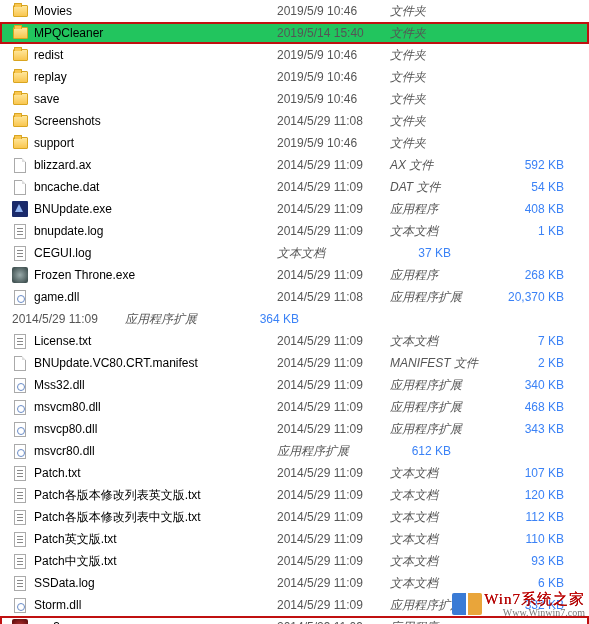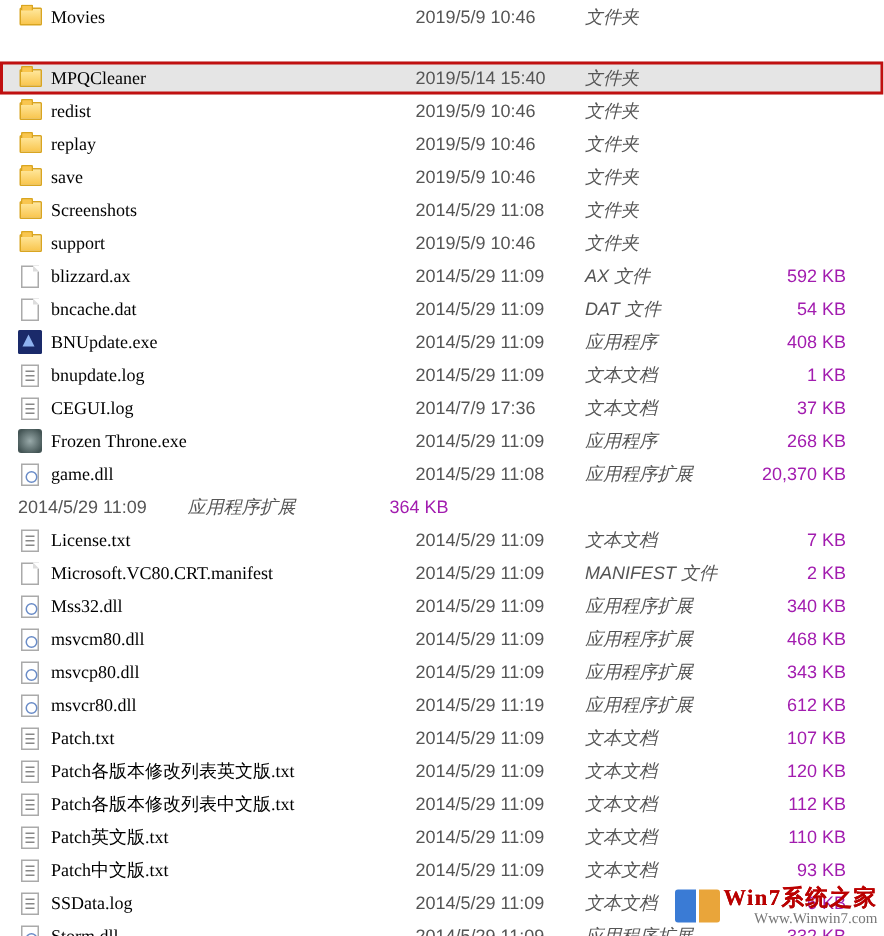--- a/index.html
+++ b/index.html
@@ -18,56 +18,54 @@
   }
   .file-row {
     display: flex;
     align-items: center;
     height: 22px;
     padding-left: 12px;
     cursor: default;
     user-select: none;
   }
   .file-row.selected {
-    background: #e5e5e5;
-    margin-top: 19px;
+    background: #22c55e;
   }
   .file-row.highlighted {
     outline: 2px solid #c01010;
     outline-offset: -2px;
     position: relative;
     z-index: 1;
   }
   .col-name {
     display: flex;
     align-items: center;
     width: 265px;
     flex-shrink: 0;
     overflow: hidden;
     white-space: nowrap;
-    font-family: Liberation Serif, serif;
   }
   .col-date {
     width: 113px;
     flex-shrink: 0;
     color: #555;
     white-space: nowrap;
   }
   .col-type {
     width: 100px;
     flex-shrink: 0;
     color: #555;
     white-space: nowrap;
     font-style: italic;
   }
   .col-size {
     width: 80px;
     flex-shrink: 0;
     text-align: right;
-    color: #a21caf;
+    color: #3b82f6;
     white-space: nowrap;
     padding-right: 6px;
   }
   .icon {
     width: 16px;
     height: 16px;
     margin-right: 6px;
     flex-shrink: 0;
     display: inline-flex;
     align-items: center;
@@ -192,21 +190,21 @@
     position:absolute;
     right:0; top:0; width:14px; height:22px;
     background:#e9a53a; border-radius:0 2px 2px 0;
   }
   .wm-text {
     text-align: right;
     line-height: 1.1;
   }
   .wm-top {
     font-size: 15px;
-    font-weight: bold;
+    font-weight: normal;
     background: linear-gradient(#c00, #700);
     -webkit-background-clip: text;
     color: #b00;
     letter-spacing: 1px;
   }
   .wm-bottom {
     font-size: 10px;
     color: #777;
   }
 </style>
@@ -335,21 +333,20 @@
       <div class="col-type">文本文档</div>
       <div class="col-size">1 KB</div>
     </div>
     <div class="file-row">
       <div class="col-name">
         <span class="icon">
           <span class="ico-txt"></span>
         </span>
         <span>CEGUI.log</span>
       </div>
-      <div class="col-date">2014/7/9 17:36</div>
       <div class="col-type">文本文档</div>
       <div class="col-size">37 KB</div>
     </div>
     <div class="file-row">
       <div class="col-name">
         <span class="icon">
           <span class="ico-ft"></span>
         </span>
         <span>Frozen Throne.exe</span>
       </div>
@@ -382,21 +379,21 @@
       </div>
       <div class="col-date">2014/5/29 11:09</div>
       <div class="col-type">文本文档</div>
       <div class="col-size">7 KB</div>
     </div>
     <div class="file-row">
       <div class="col-name">
         <span class="icon">
           <span class="ico-file"></span>
         </span>
-        <span>Microsoft.VC80.CRT.manifest</span>
+        <span>BNUpdate.VC80.CRT.manifest</span>
       </div>
       <div class="col-date">2014/5/29 11:09</div>
       <div class="col-type">MANIFEST 文件</div>
       <div class="col-size">2 KB</div>
     </div>
     <div class="file-row">
       <div class="col-name">
         <span class="icon">
           <span class="ico-dll"></span>
         </span>
@@ -428,21 +425,20 @@
       <div class="col-type">应用程序扩展</div>
       <div class="col-size">343 KB</div>
     </div>
     <div class="file-row">
       <div class="col-name">
         <span class="icon">
           <span class="ico-dll"></span>
         </span>
         <span>msvcr80.dll</span>
       </div>
-      <div class="col-date">2014/5/29 11:19</div>
       <div class="col-type">应用程序扩展</div>
       <div class="col-size">612 KB</div>
     </div>
     <div class="file-row">
       <div class="col-name">
         <span class="icon">
           <span class="ico-txt"></span>
         </span>
         <span>Patch.txt</span>
       </div>

